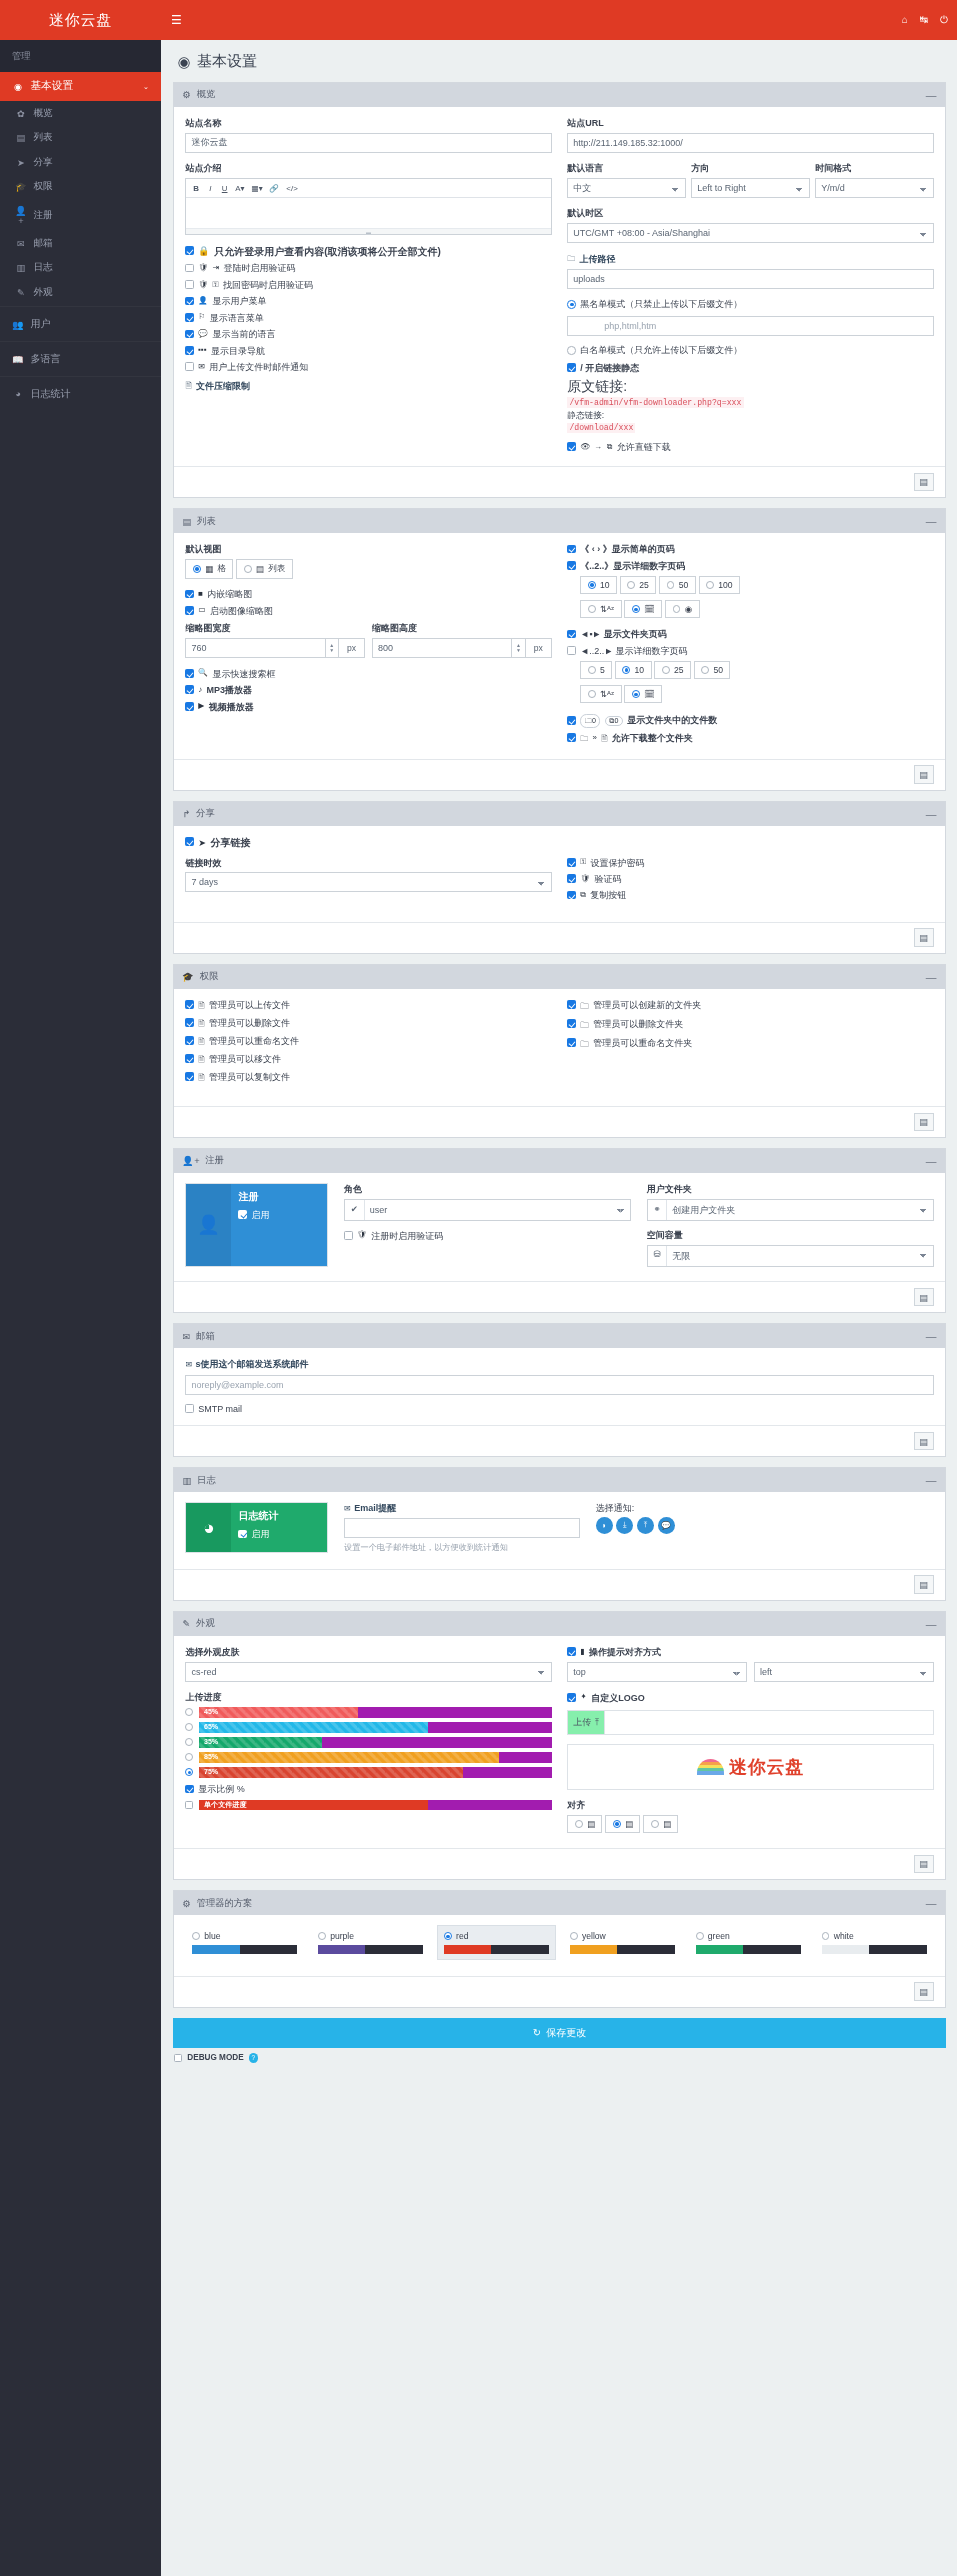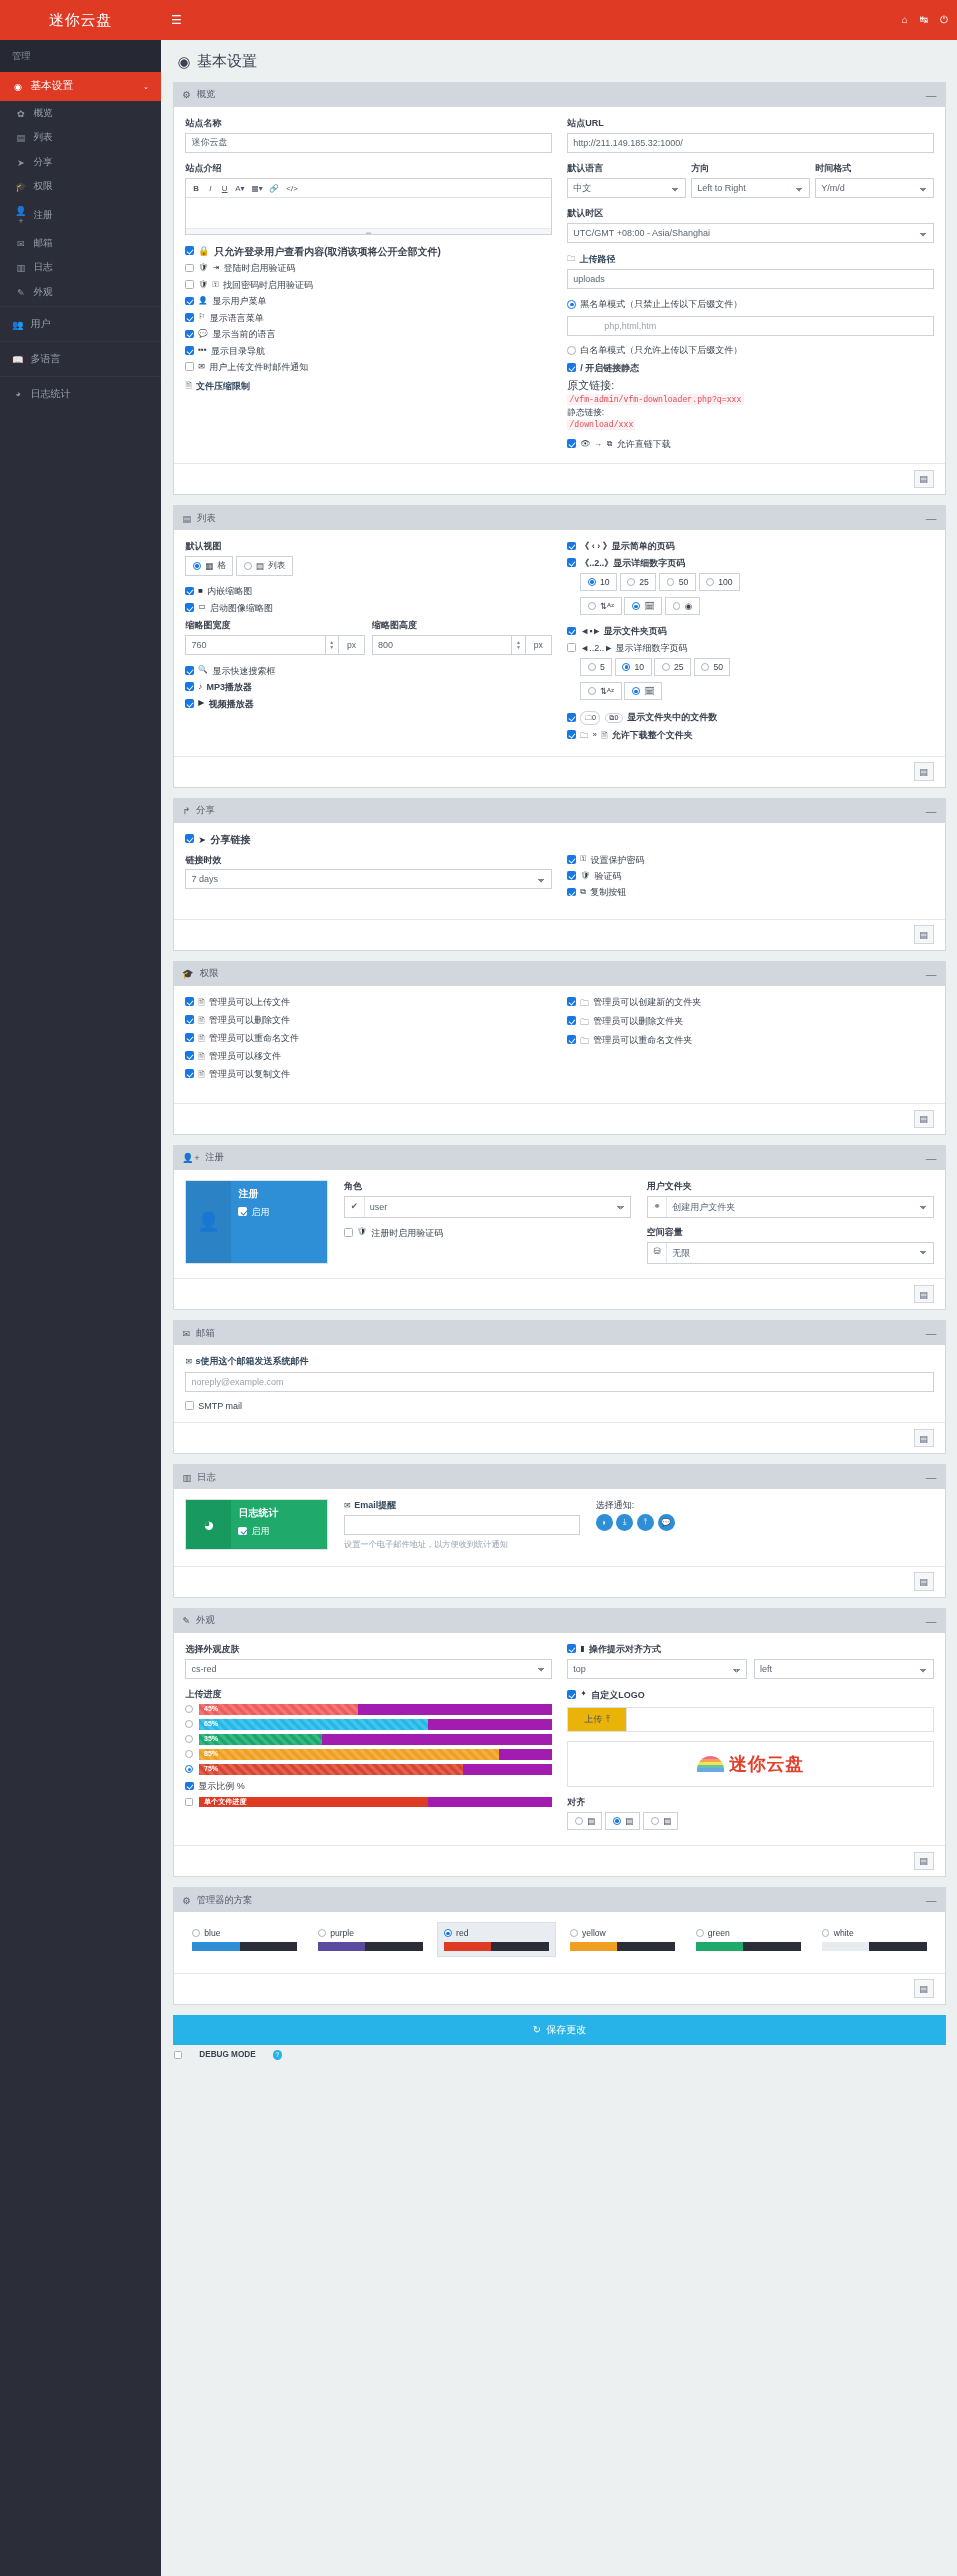--- a/index.html
+++ b/index.html
@@ -168,38 +168,38 @@
     color:#fff; font-size:7.1px; font-weight:bold;
     background-image:linear-gradient(45deg,rgba(255,255,255,.17) 25%,transparent 25%,transparent 50%,rgba(255,255,255,.17) 50%,rgba(255,255,255,.17) 75%,transparent 75%,transparent);
     background-size:9.3px 9.3px;
   }
   .rdsm { width:7.9px; height:7.9px; flex:0 0 7.9px; border:0.7px solid #a9b2bc; border-radius:50%; background:#fff; position:relative; cursor:pointer;}
   .rdsm.on { border-color:#1778e3; }
   .rdsm.on::after { content:""; position:absolute; left:1.4px; top:1.4px; width:3.6px;height:3.6px;border-radius:50%;background:#1778e3;}
   .cksm { width:7.9px; height:7.9px; flex:0 0 7.9px; border:0.7px solid #a9b2bc; border-radius:1.4px; background:#fff; position:relative; cursor:pointer;}
   
   .logo-up { display:flex; border:0.7px solid #dde2e7; }
-  .logo-up .up-btn { padding:5px 16px; background:#eab308; border-right:0.7px solid #dde2e7; font-size:9px; color:#4a5462; cursor:pointer; display:flex; align-items:center; gap:3.6px;}
+  .logo-up .up-btn { padding:5px 5px; background:#86efac; border-right:0.7px solid #dde2e7; font-size:9px; color:#4a5462; cursor:pointer; display:flex; align-items:center; gap:3.6px;}
   .logo-up .up-rest { flex:1; background:#fff; }
   .logo-prev {
     border:0.7px solid #dde2e7; height:46px; margin-top:8.6px; background:#fff;
     display:flex; align-items:center; justify-content:center; gap:5px;
   }
   .logo-prev .rb { width:27px; height:15.7px; border-radius:13.6px 13.6px 0 0;
     background:linear-gradient(#f06a92 0 18%,#f6a14b 18% 36%,#f5e05a 36% 54%,#62c6a0 54% 72%,#6aa8e8 72% 100%);}
   .logo-prev .tx { font-size:18px; color:#e0412c; font-weight:bold; letter-spacing:0.7px;}
   
   .cs-grid { display:flex; gap:7.1px; }
   .cs-item { flex:1; border:0.7px solid transparent; padding:5px 5.7px; cursor:pointer;}
   .cs-item.sel { background:#e9edf1; border-color:#d9dfe5; }
   .cs-top { display:flex; align-items:center; gap:4.3px; font-size:8.6px; color:#3c4350; margin-bottom:3.6px;}
   .cs-bars { display:flex; height:9.3px; }
   .cs-bars span:first-child { width:45%; }
   .cs-bars span:last-child { width:55%; background:#2b2d38; }
-  .dbg { display:flex; align-items:center; gap:17px; padding:5.7px 1.4px 1.4px; font-size:8.6px; color:#3c4350;}
+  .dbg { display:flex; align-items:center; gap:5px; padding:5.7px 1.4px 1.4px; font-size:8.6px; color:#3c4350;}
   .ind { padding-left:13px; }
   .subrow { display:flex; gap:7.1px; }
   .subrow > div { flex:1; }
 </style>
 </head>
 <body>
 
 <div id="app">
 
   <div id="sidebar">
@@ -404,21 +404,21 @@
               </div>
               <input class="txt" style="margin-bottom: 7.9px; padding-left: 36px;" placeholder="php,html,htm">
               <div class="rd">
                 <span class="dot"></span>
                   <span>白名单模式（只允许上传以下后缀文件）</span>
               </div>
               <div class="ck on bold">
                 <span class="box"></span>
                   <span class="t">/ 开启链接静态</span>
               </div>
-              <div style="font-size:11px;color:#3c4350;margin-bottom:0.7px">原文链接:</div>
+              <div style="font-size:14px;color:#3c4350;margin-bottom:0.7px">原文链接:</div>
               <div class="code">/vfm-admin/vfm-downloader.php?q=xxx</div>
               <div style="font-size:8.6px;color:#3c4350;margin:2.1px 0 0.7px">静态链接:</div>
               <div class="code">/download/xxx</div>
               <div class="ck on" style="margin-top:7.9px">
                 <span class="box"></span>
                   <span class="ic">👁</span>
                   <span class="ic">→</span>
                   <span class="ic">⧉</span>
                 <span class="t">允许直链下载</span>
               </div>

